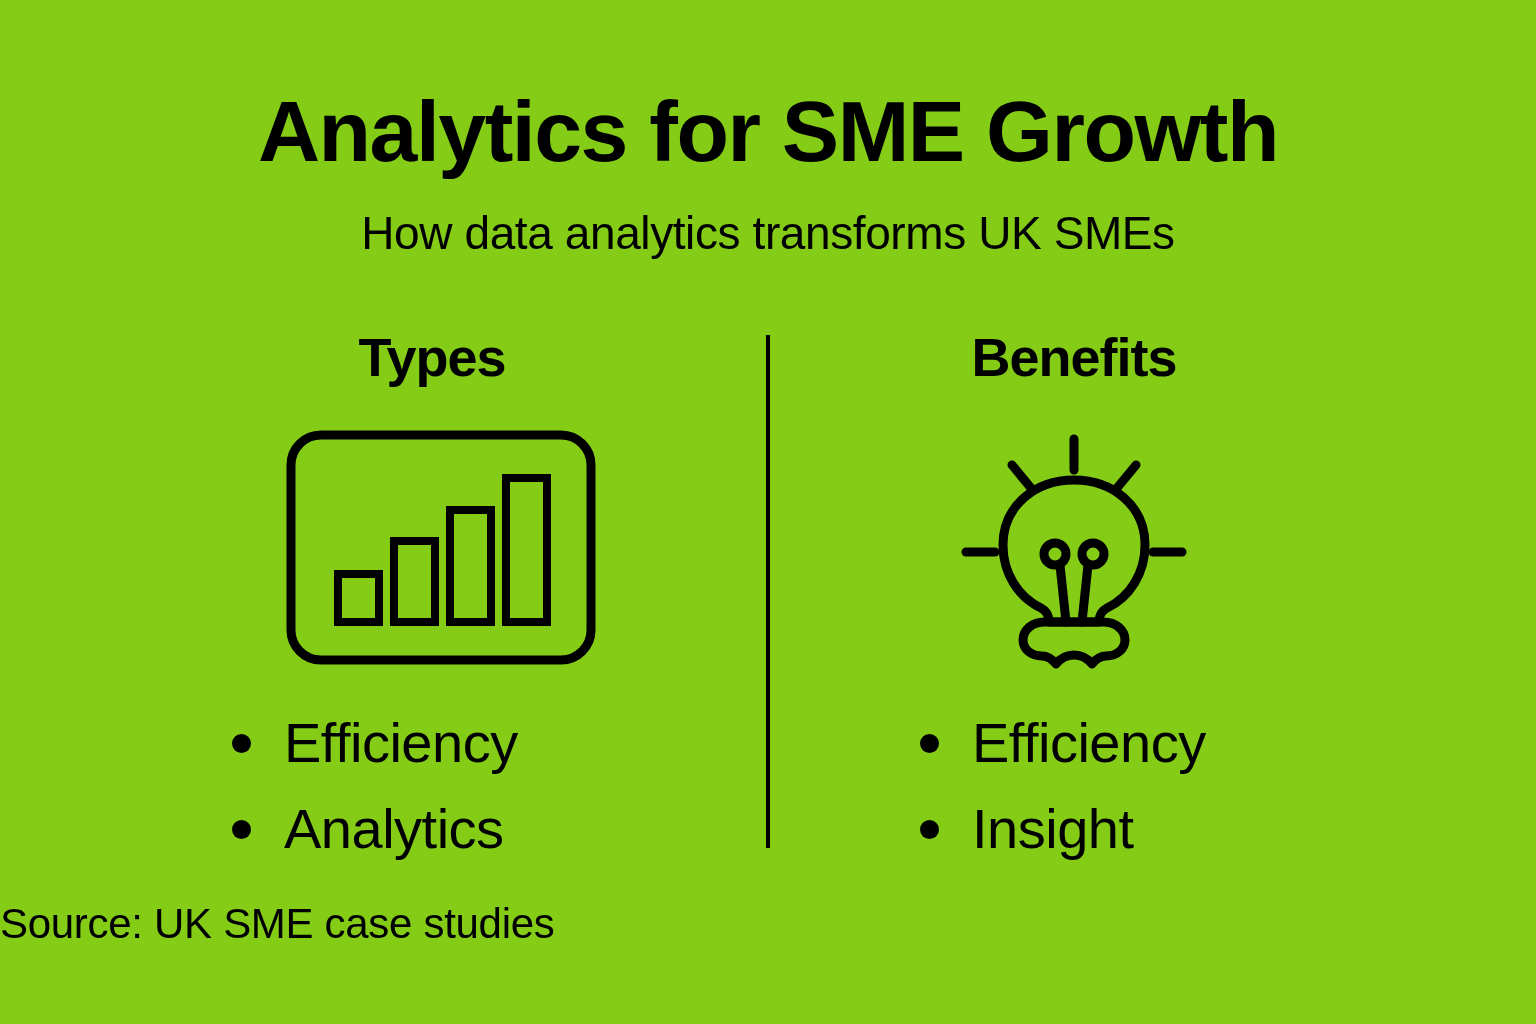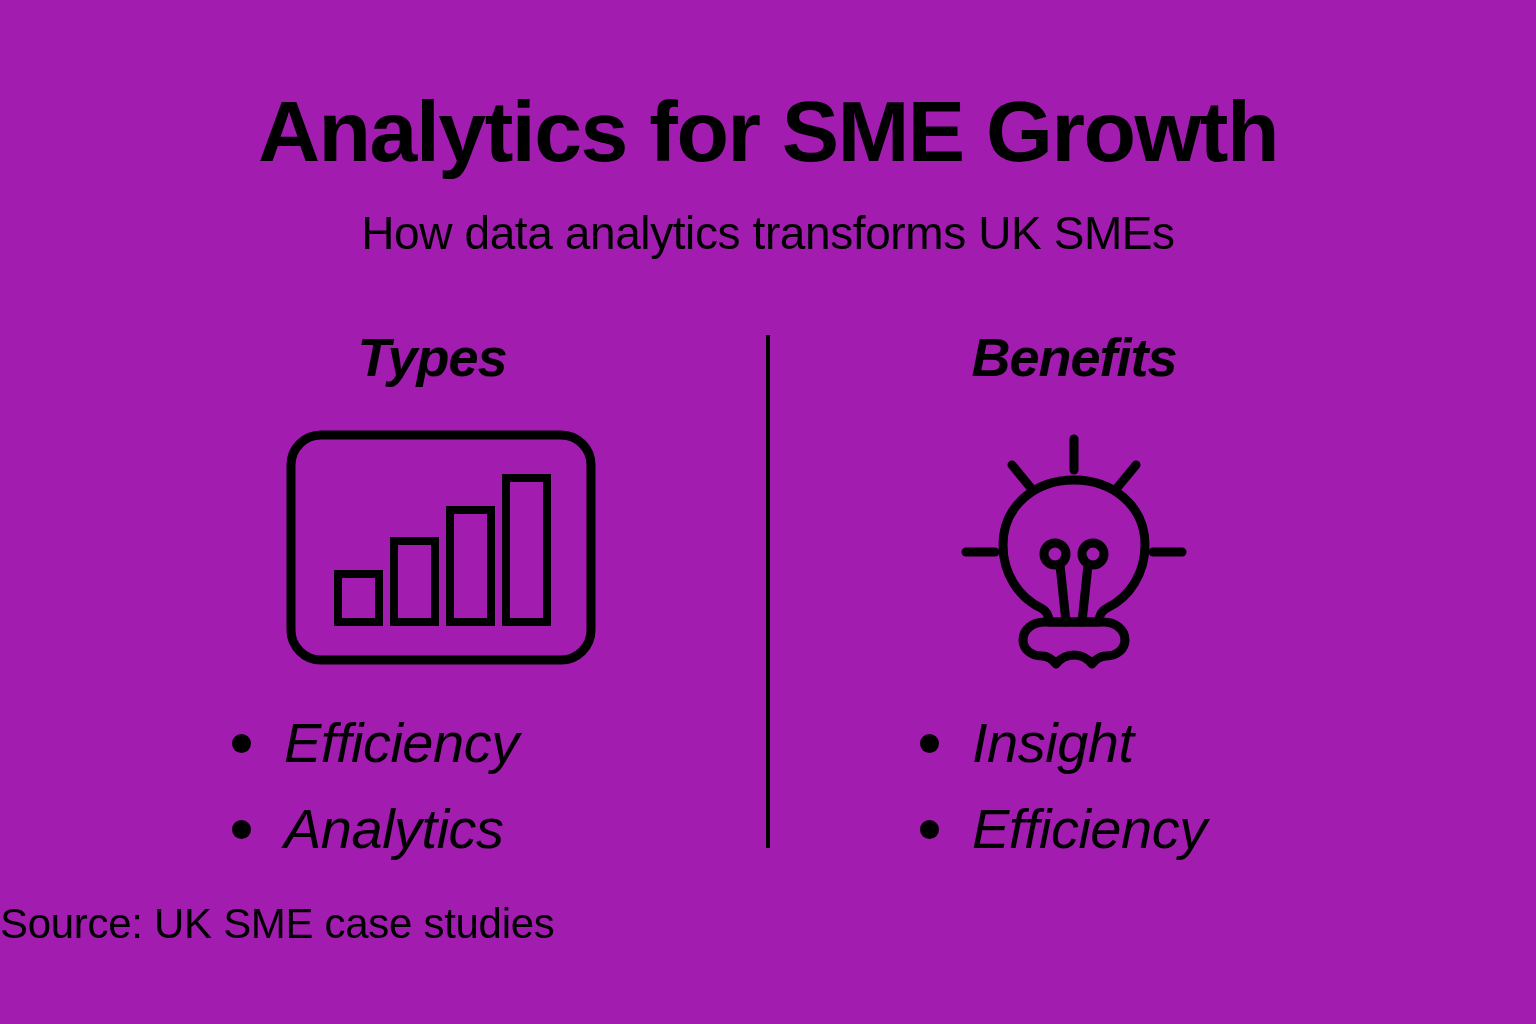--- a/index.html
+++ b/index.html
@@ -13,21 +13,21 @@
     background: #FFFEF9;
     font-family: "Liberation Sans", sans-serif;
     color: #000000;
     overflow: hidden;
   }
 
   #canvas {
     position: relative;
     width: 1536px;
     height: 1024px;
-    background: #a21caf;
+    background: #84cc16;
   }
 
   
   .title {
     position: absolute;
     left: 0;
     top: 88px;
     width: 1536px;
     text-align: center;
     font-size: 86px;
@@ -58,21 +58,20 @@
     width: 4px;
     height: 513px;
     background: #000000;
   }
 
   
   .column {
     position: absolute;
     top: 330px;
     width: 700px;
-    font-style: italic;
   }
   .column.left  { left: 82px; }
   .column.right { left: 724px; }
 
   .col-heading {
     width: 700px;
     text-align: center;
     font-size: 54px;
     font-weight: 700;
     letter-spacing: -1px;
@@ -214,24 +213,24 @@
                    C 102 234 98 231 92 231
                    C 81 231 73 224 73 215
                    C 73 205 82 197 95 197 Z"></path>
         </g>
       </svg>
     </div>
 
     <ul class="bullets right-list">
       <li class="bullet-item">
         <span class="bullet-dot"></span>
+        <span class="bullet-label">Efficiency</span>
+      </li>
+      <li class="bullet-item">
+        <span class="bullet-dot"></span>
         <span class="bullet-label">Insight</span>
-      </li>
-      <li class="bullet-item">
-        <span class="bullet-dot"></span>
-        <span class="bullet-label">Efficiency</span>
       </li>
     </ul>
   </div>
 
   <div class="source">Source: UK SME case studies</div>
 
 </div>
 
 </body></html>

